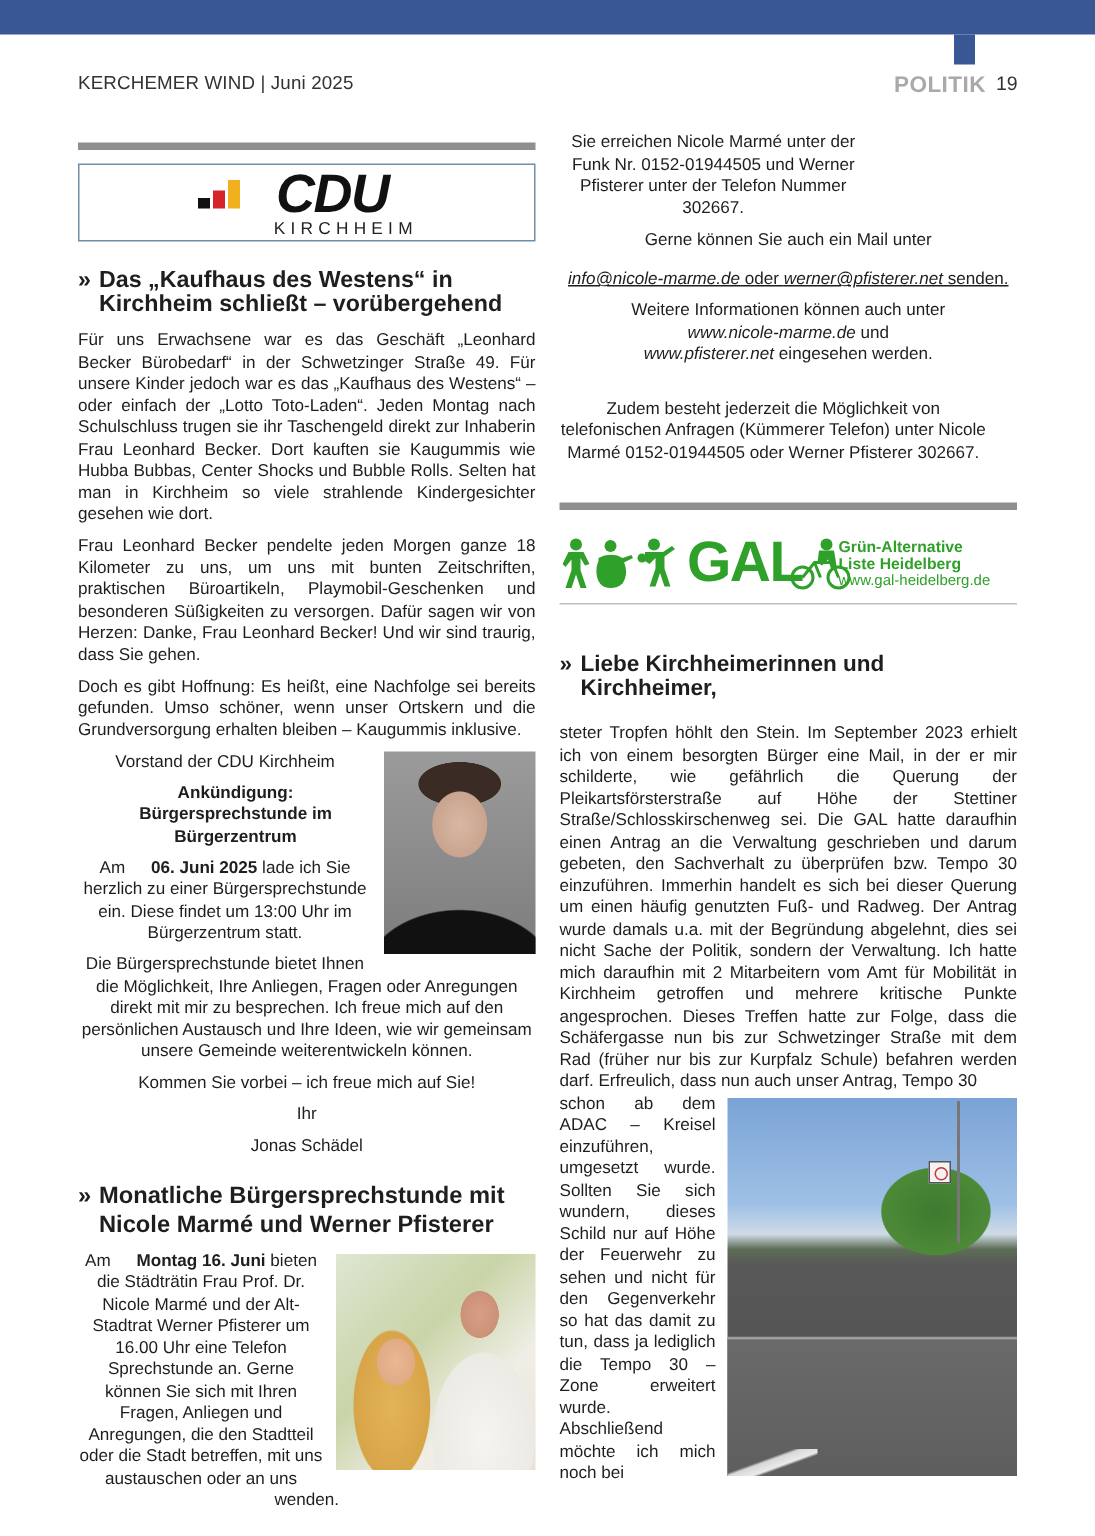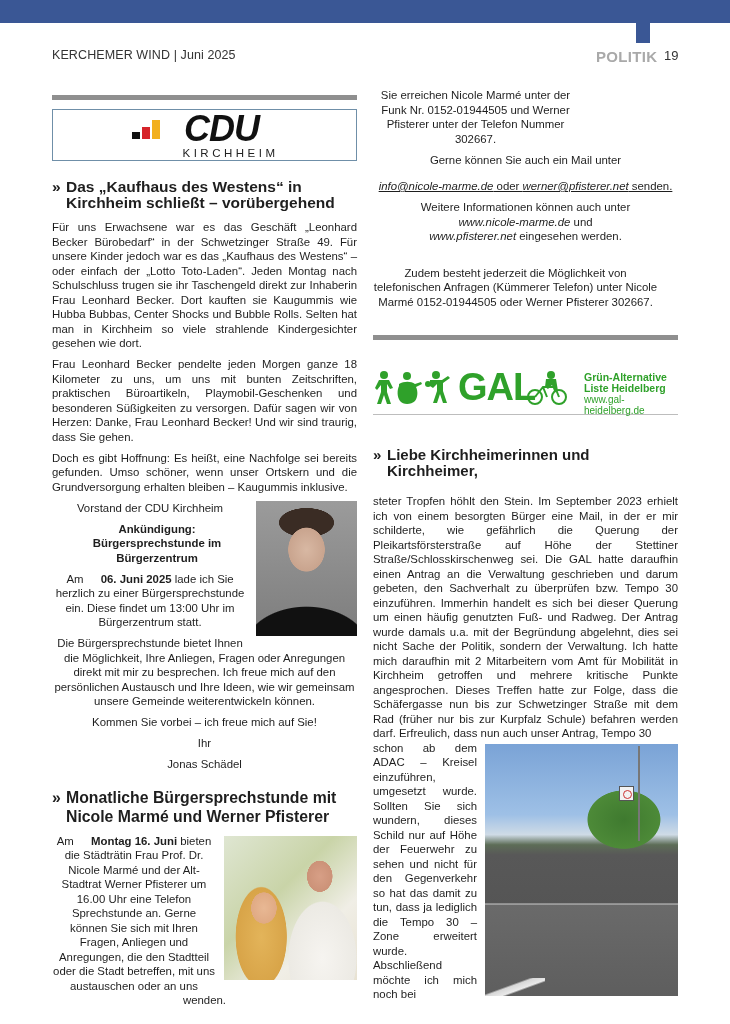--- a/index.html
+++ b/index.html
@@ -42,25 +42,25 @@
                   radial-gradient(ellipse 70px 50px at 50% 112%, #111 0, #111 90%, transparent 92%),
                   linear-gradient(#9b9b9b, #7d7d7d); }
     .photo-duo { float: right; width: 133px; height: 144px; margin: 2px 0 4px 8px;
       background: radial-gradient(ellipse 18px 22px at 30% 50%, #e8b894 0, #e0aa84 70%, transparent 72%),
                   radial-gradient(ellipse 36px 70px at 28% 70%, #e3b45a 0, #d8a448 70%, transparent 72%),
                   radial-gradient(ellipse 18px 22px at 72% 28%, #d79f86 0, #cc9278 70%, transparent 72%),
                   radial-gradient(ellipse 42px 70px at 74% 85%, #f6f4f0 0, #eceae4 80%, transparent 82%),
                   linear-gradient(135deg, #dfe6d2 0%, #c9d4a8 40%, #f0eee6 70%, #e8e2d2 100%); }
 
     
-    .gal-logo { height: 50px; position: relative; margin-top: 24px; }
+    .gal-logo { height: 50px; position: relative; margin-top: 12px; }
     .gal-figs { position: absolute; left: 2px; top: 6px; width: 80px; height: 36px; }
     .gal-word { position: absolute; left: 85px; top: 3px; font-size: 38px; font-weight: bold; color: #2fa12a; line-height: 40px; letter-spacing: -1px; }
     .gal-bike { position: absolute; left: 154px; top: 6px; width: 40px; height: 36px; }
-    .gal-text { position: absolute; left: 211px; top: 8px; font-size: 10px; line-height: 11px; color: #2fa12a; }
+    .gal-text { position: absolute; left: 186px; top: 8px; font-size: 10px; line-height: 11px; color: #2fa12a; }
     .gal-text .b { font-weight: bold; font-size: 10.5px; }
 
     .photo-street { float: right; width: 193px; height: 252px; margin: 3px 0 0 8px;
       background:
         linear-gradient(180deg, transparent 0, transparent 63%, #b8b8b8 63.5%, #6a6a6a 64%, #5e5e5e 100%),
         radial-gradient(ellipse 45px 36px at 72% 30%, #3f7a2f 0, #4d8a38 80%, transparent 82%),
         linear-gradient(180deg, #7aa3d6 0%, #9ec0e6 28%, #cfdbe6 36%, #5d6d57 40%, #585858 44%, #505050 100%); position: relative; }
     .photo-street .curb { position: absolute; left: 0; bottom: 0; width: 60px; height: 18px; background: linear-gradient(160deg, transparent 40%, #d8d8d8 45%, #eaeaea 60%, transparent 65%); }
     .photo-street .sign { position: absolute; left: 134px; top: 42px; width: 15px; height: 15px; border: 1px solid #555; background: #f3f3f3; }
     .photo-street .sign::after { content: ""; position: absolute; left: 3px; top: 3px; width: 7px; height: 7px; border: 1.5px solid #c33; border-radius: 50%; }

